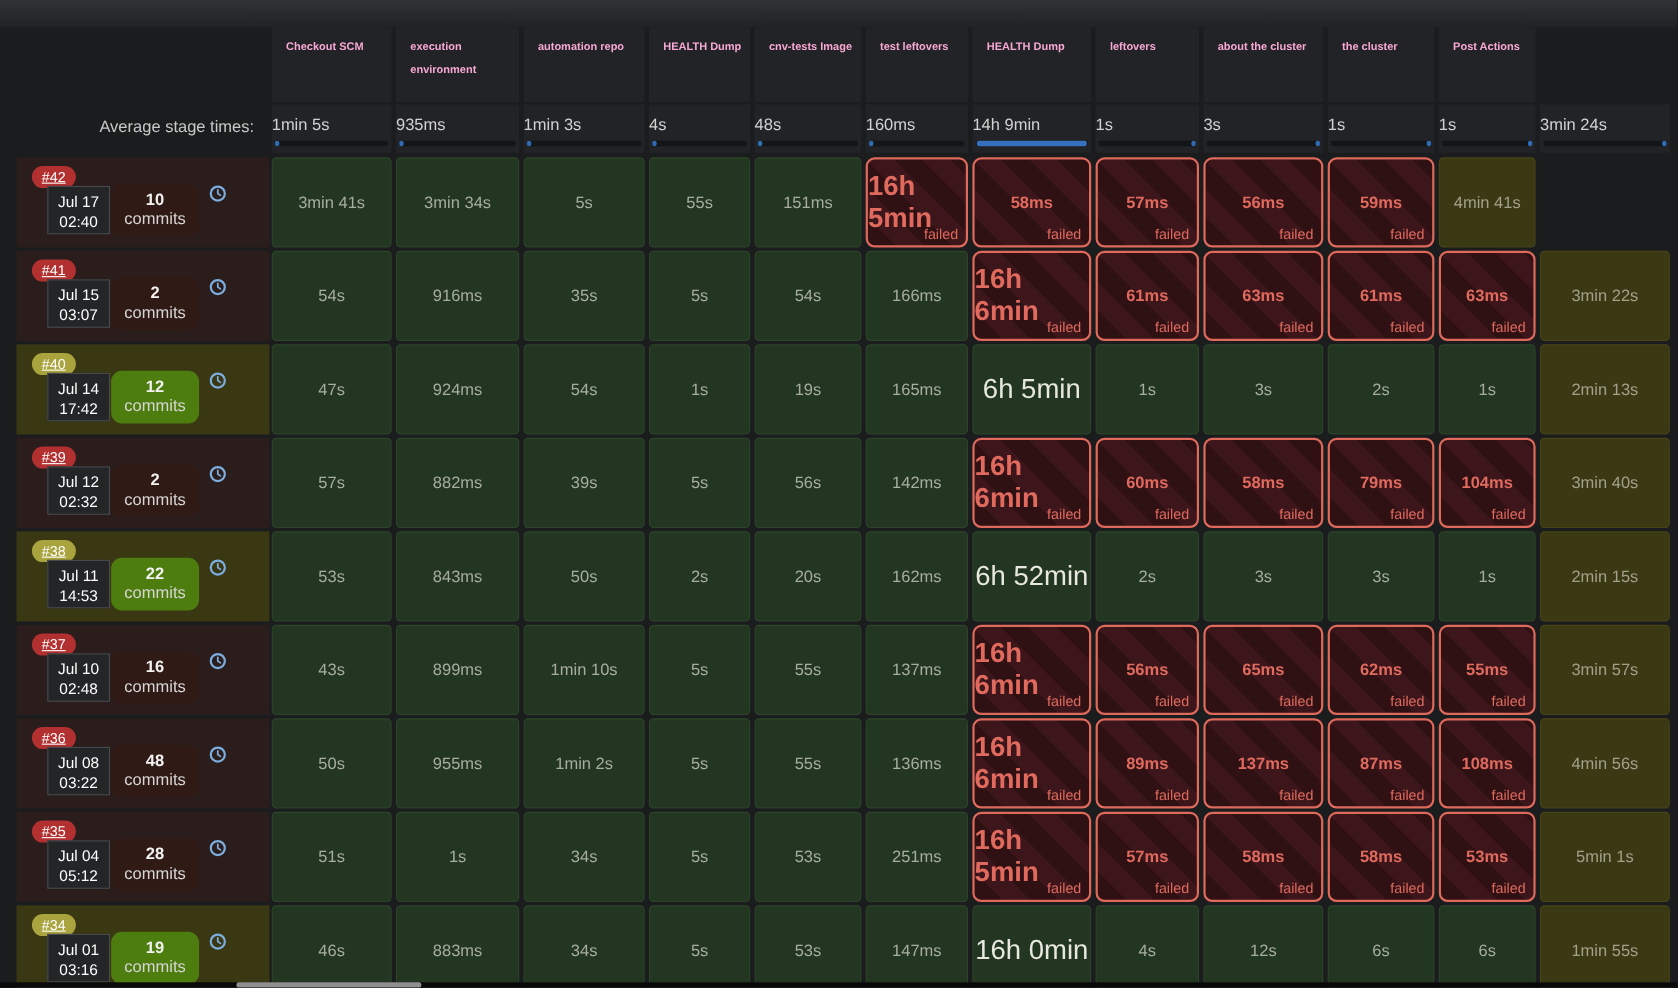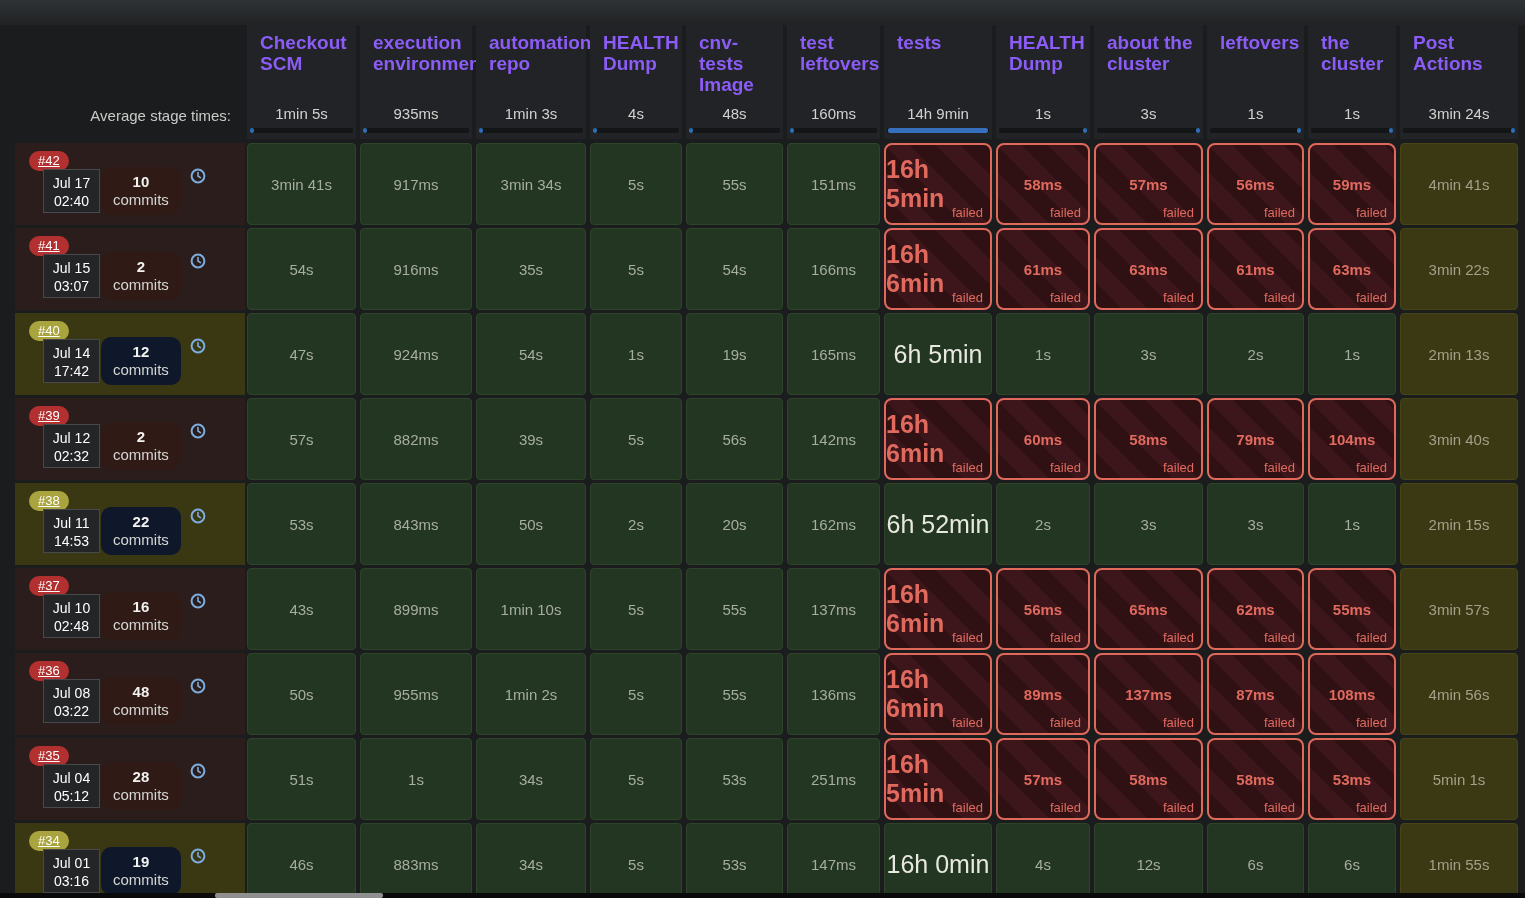--- a/index.html
+++ b/index.html
@@ -7,35 +7,35 @@
   body { font-family:"Liberation Sans", sans-serif; }
   .app { position:relative; width:1525px; height:898px; background:#1a1c1e; overflow:hidden; }
 
   .topbar { height:25px; width:100%; background:linear-gradient(#303336,#202224); }
 
   .grid { display:grid; grid-template-columns:245px 113px 116px 114px 96px 101px 97px 112px 98px 113px 101px 92px 122px; }
 
   
   .header-row { height:70px; }
   .header-cell {
-    margin:0 2px 2px 2px; background:#212326; color:#8b5cf6;
-    font-size:19px; font-weight:bold; line-height:21px;
+    margin:0 2px 2px 2px; background:#212326; color:#f9a8d4;
+    font-size:10px; font-weight:bold; line-height:21px;
     padding:7px 8px 0 13px;
   }
   .header-spacer { background:transparent; }
 
   
   .avg-row { height:48px; }
   .avg-label {
     color:#c9cac8; font-size:15px; text-align:right;
     padding:12px 14px 0 0;
   }
   .avg-cell {
     position:relative; margin:0 2px 4px 2px; background:#212326;
-    color:#d2d3d0; font-size:15px; text-align:center; padding-top:10px;
+    color:#d2d3d0; font-size:15px; text-align:left; padding-top:10px;
   }
   .avg-bar { position:absolute; left:3px; right:3px; bottom:6px; height:5px; background:#131517; border-radius:2px; }
   .avg-fill { position:absolute; top:0; bottom:0; background:#2e6cb4; border-radius:2px; }
   .avg-fill.start { left:0; width:4px; }
   .avg-fill.end   { right:0; width:4px; }
   .avg-fill.full  { left:1px; right:1px; width:auto; background:#366fbe; }
 
   
   .build-row { height:82px; margin-bottom:3px; }
   .build-cell { position:relative; height:100%; margin-left:15px; }
@@ -52,21 +52,21 @@
   .datebox {
     position:absolute; top:26px; left:28px; width:57px; height:44px;
     background:#232527; border:1px solid #47494c; color:#ffffff;
     font-size:14px; text-align:center; padding-top:4px; line-height:18px;
   }
   .commitsbox {
     position:absolute; top:24px; left:86px; min-width:52px; height:48px;
     border-radius:10px; text-align:center; padding:6px 12px 0 12px;
   }
   .failed .commitsbox   { background:#2f1a16; }
-  .unstable .commitsbox { background:#0f172a; }
+  .unstable .commitsbox { background:#4d7c0f; }
   .commits-num { color:#f2f2f0; font-size:15px; font-weight:bold; line-height:17px; }
   .commits-lbl { color:#d6d7d4; font-size:15px; line-height:19px; }
 
   .clockicon { position:absolute; top:25px; left:175px; width:16px; height:16px; cursor:pointer; }
 
   
   .stage { position:relative; margin:0 2px; height:100%; border-radius:4px;
            display:flex; align-items:center; justify-content:center; }
   .stage.ok {
     background:#233621; border:1px solid #2d4429;
@@ -95,24 +95,23 @@
   <div class="topbar"></div>
 
   <div class="grid header-row" id="header-row">
     <div class="header-spacer"></div>
   <div class="header-cell">Checkout SCM</div>
       <div class="header-cell">execution environment</div>
       <div class="header-cell">automation repo</div>
       <div class="header-cell">HEALTH Dump</div>
       <div class="header-cell">cnv-tests Image</div>
       <div class="header-cell">test leftovers</div>
-      <div class="header-cell">tests</div>
       <div class="header-cell">HEALTH Dump</div>
+      <div class="header-cell">leftovers</div>
       <div class="header-cell">about the cluster</div>
-      <div class="header-cell">leftovers</div>
       <div class="header-cell">the cluster</div>
       <div class="header-cell">Post Actions</div>
     </div>
 
   <div class="grid avg-row" id="avg-row">
     <div class="avg-label">Average stage times:</div>
   <div class="avg-cell">1min 5s<div class="avg-bar">
           <div class="avg-fill start"></div>
         </div></div>
       <div class="avg-cell">935ms<div class="avg-bar">
@@ -164,23 +163,20 @@
           </div>
           <div class="clockicon"><svg width="16" height="16" viewBox="0 0 16 16">
               <circle cx="8" cy="8" r="6.4" fill="none" stroke="#7cadde" stroke-width="2"></circle>
               <path d="M8 4.6 L8 8 L10.4 9.6" fill="none" stroke="#7cadde" stroke-width="1.6" stroke-linecap="round"></path>
             </svg></div>
         </div>
         <div class="stage ok">
           <span>3min 41s</span>
         </div>
         <div class="stage ok">
-          <span>917ms</span>
-        </div>
-        <div class="stage ok">
           <span>3min 34s</span>
         </div>
         <div class="stage ok">
           <span>5s</span>
         </div>
         <div class="stage ok">
           <span>55s</span>
         </div>
         <div class="stage ok">
           <span>151ms</span>

